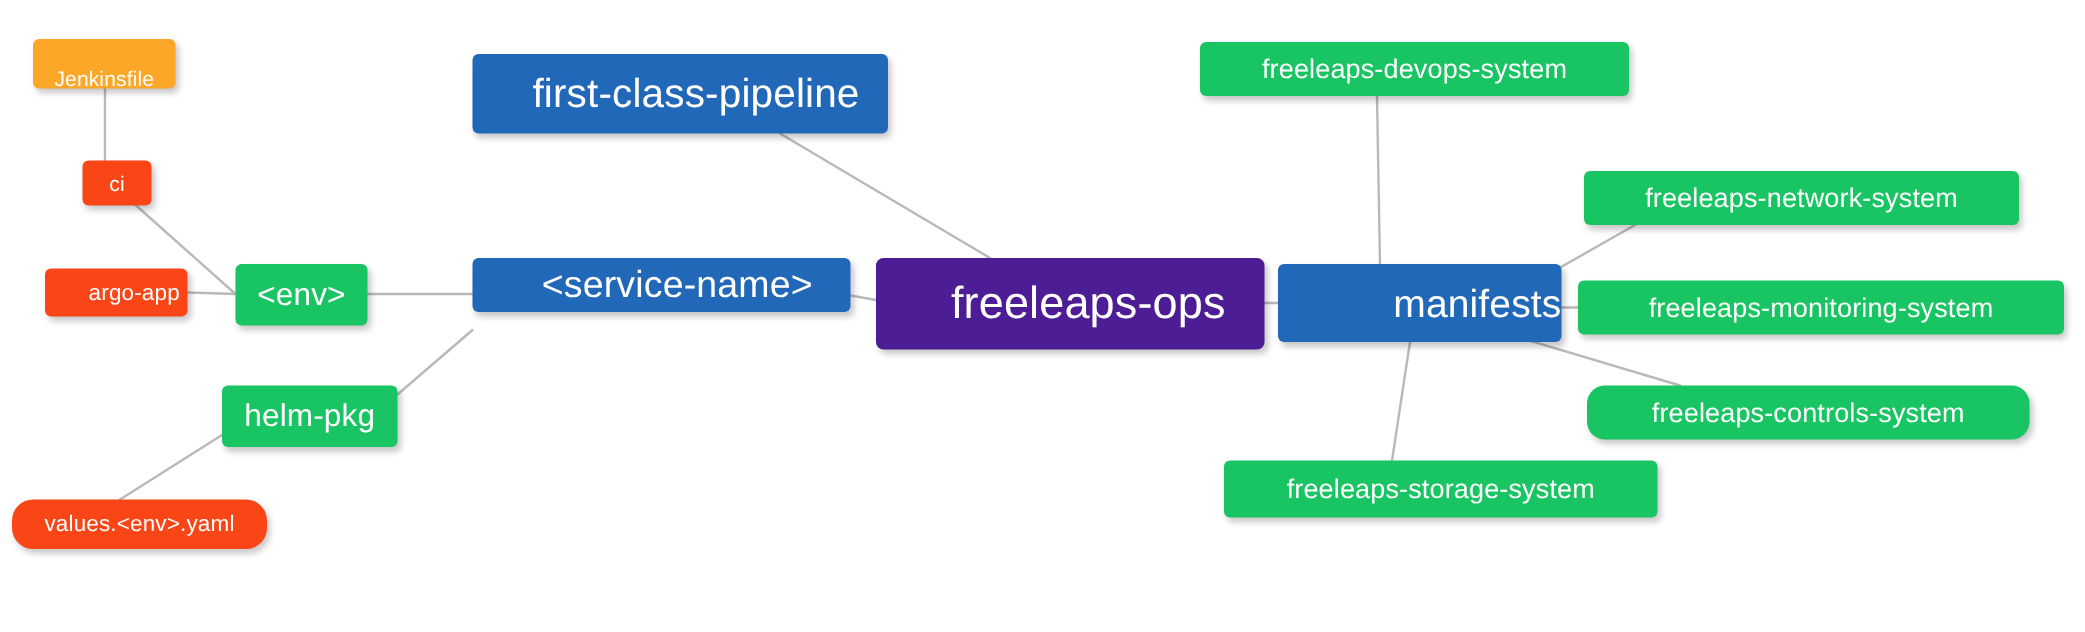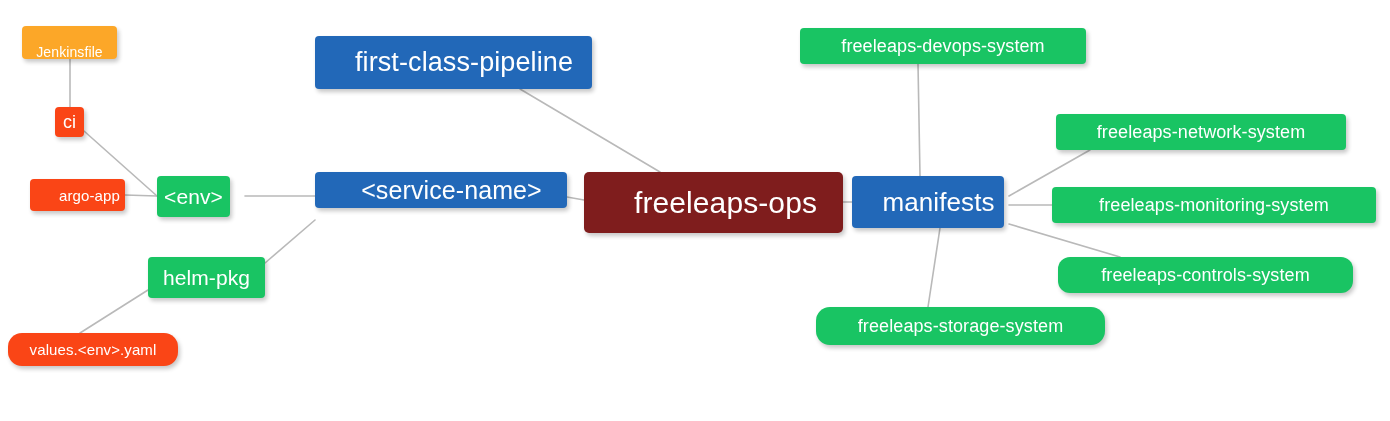--- a/index.html
+++ b/index.html
@@ -34,21 +34,21 @@
     justify-content: center;
     color: #ffffff;
     border-radius: 4px;
     white-space: nowrap;
     line-height: 1;
     box-shadow: 2px 3px 4px rgba(0, 0, 0, 0.22);
     letter-spacing: 0.1px;
     text-rendering: optimizeLegibility;
   }
   .node.root {
-    background: #7f1d1d;
+    background: #4c1d95;
     border-radius: 5px;
     padding-left: 24px;
   }
   .node.blue {
     background: #2268b8;
     padding-left: 21px;
   }
   .node.green {
     background: #19c463;
   }
@@ -82,48 +82,48 @@
   <div id="node-layer">
       <div class="node root" style="left: 584px; top: 172px; width: 259px; height: 61px; font-size: 30px;">
         <span>freeleaps-ops</span>
       </div>
       <div class="node blue" style="left: 315px; top: 36px; width: 277px; height: 53px; font-size: 27px;">
         <span>first-class-pipeline</span>
       </div>
       <div class="node blue" style="left: 315px; top: 172px; width: 252px; height: 36px; font-size: 25px;">
         <span>&lt;service-name&gt;</span>
       </div>
-      <div class="node blue" style="left: 852px; top: 176px; width: 152px; height: 52px; font-size: 26px;">
+      <div class="node blue" style="left: 852px; top: 176px; width: 189px; height: 52px; font-size: 26px; justify-content: flex-end;">
         <span>manifests</span>
       </div>
-      <div class="node green" style="left: 157px; top: 176px; width: 73px; height: 41px; font-size: 21px;">
+      <div class="node green" style="left: 157px; top: 176px; width: 88px; height: 41px; font-size: 21px;">
         <span>&lt;env&gt;</span>
       </div>
       <div class="node green" style="left: 148px; top: 257px; width: 117px; height: 41px; font-size: 21px;">
         <span>helm-pkg</span>
       </div>
       <div class="node green" style="left: 800px; top: 28px; width: 286px; height: 36px; font-size: 18px;">
         <span>freeleaps-devops-system</span>
       </div>
       <div class="node green" style="left: 1056px; top: 114px; width: 290px; height: 36px; font-size: 18px;">
         <span>freeleaps-network-system</span>
       </div>
       <div class="node green" style="left: 1052px; top: 187px; width: 324px; height: 36px; font-size: 18px;">
         <span>freeleaps-monitoring-system</span>
       </div>
       <div class="node green" style="left: 1058px; top: 257px; width: 295px; height: 36px; font-size: 18px; border-radius: 12px;">
         <span>freeleaps-controls-system</span>
       </div>
-      <div class="node green" style="left: 816px; top: 307px; width: 289px; height: 38px; font-size: 18px; border-radius: 14px;">
+      <div class="node green" style="left: 816px; top: 307px; width: 289px; height: 38px; font-size: 18px;">
         <span>freeleaps-storage-system</span>
       </div>
       <div class="node orange" style="left: 22px; top: 26px; width: 95px; height: 33px; font-size: 14px; align-items: flex-end;">
         <span>Jenkinsfile</span>
       </div>
-      <div class="node red" style="left: 55px; top: 107px; width: 29px; height: 30px; font-size: 18px;">
+      <div class="node red" style="left: 55px; top: 107px; width: 46px; height: 30px; font-size: 14px;">
         <span>ci</span>
       </div>
       <div class="node red" style="left: 30px; top: 179px; width: 95px; height: 32px; font-size: 15px; padding-left: 24px;">
         <span>argo-app</span>
       </div>
       <div class="node red" style="left: 8px; top: 333px; width: 170px; height: 33px; font-size: 15px; border-radius: 14px;">
         <span>values.&lt;env&gt;.yaml</span>
       </div>
     </div>
 </div>

